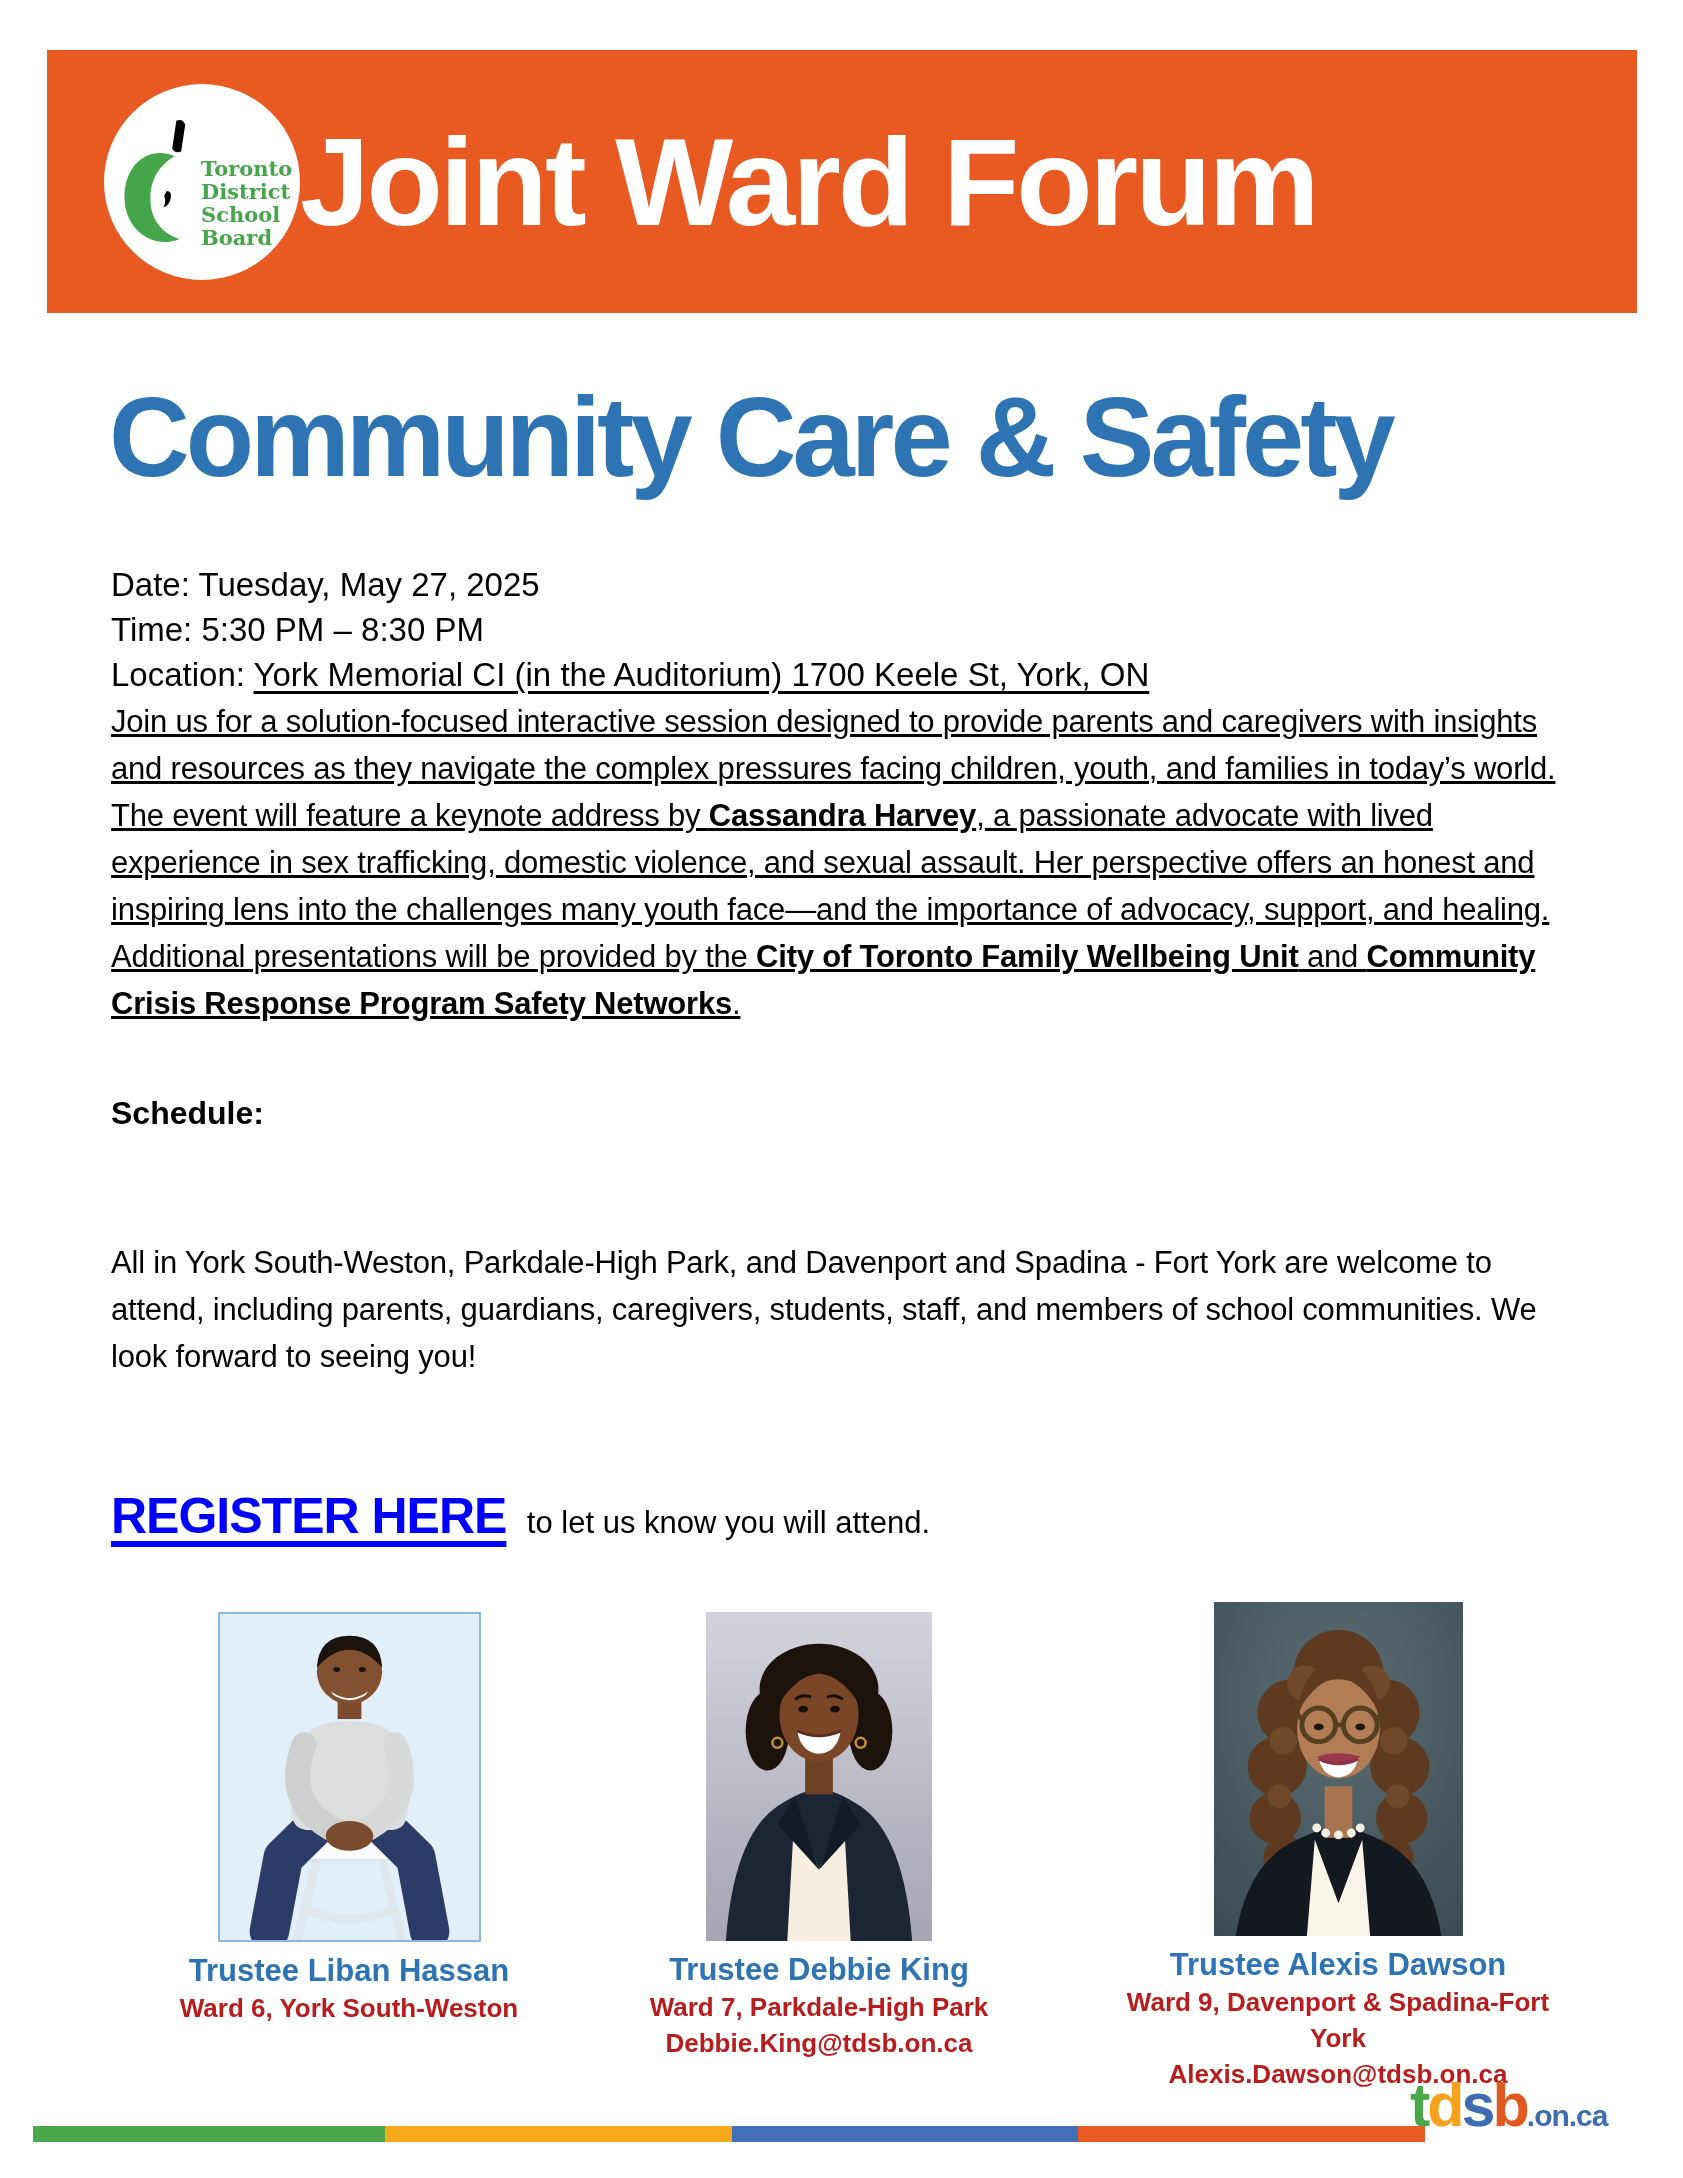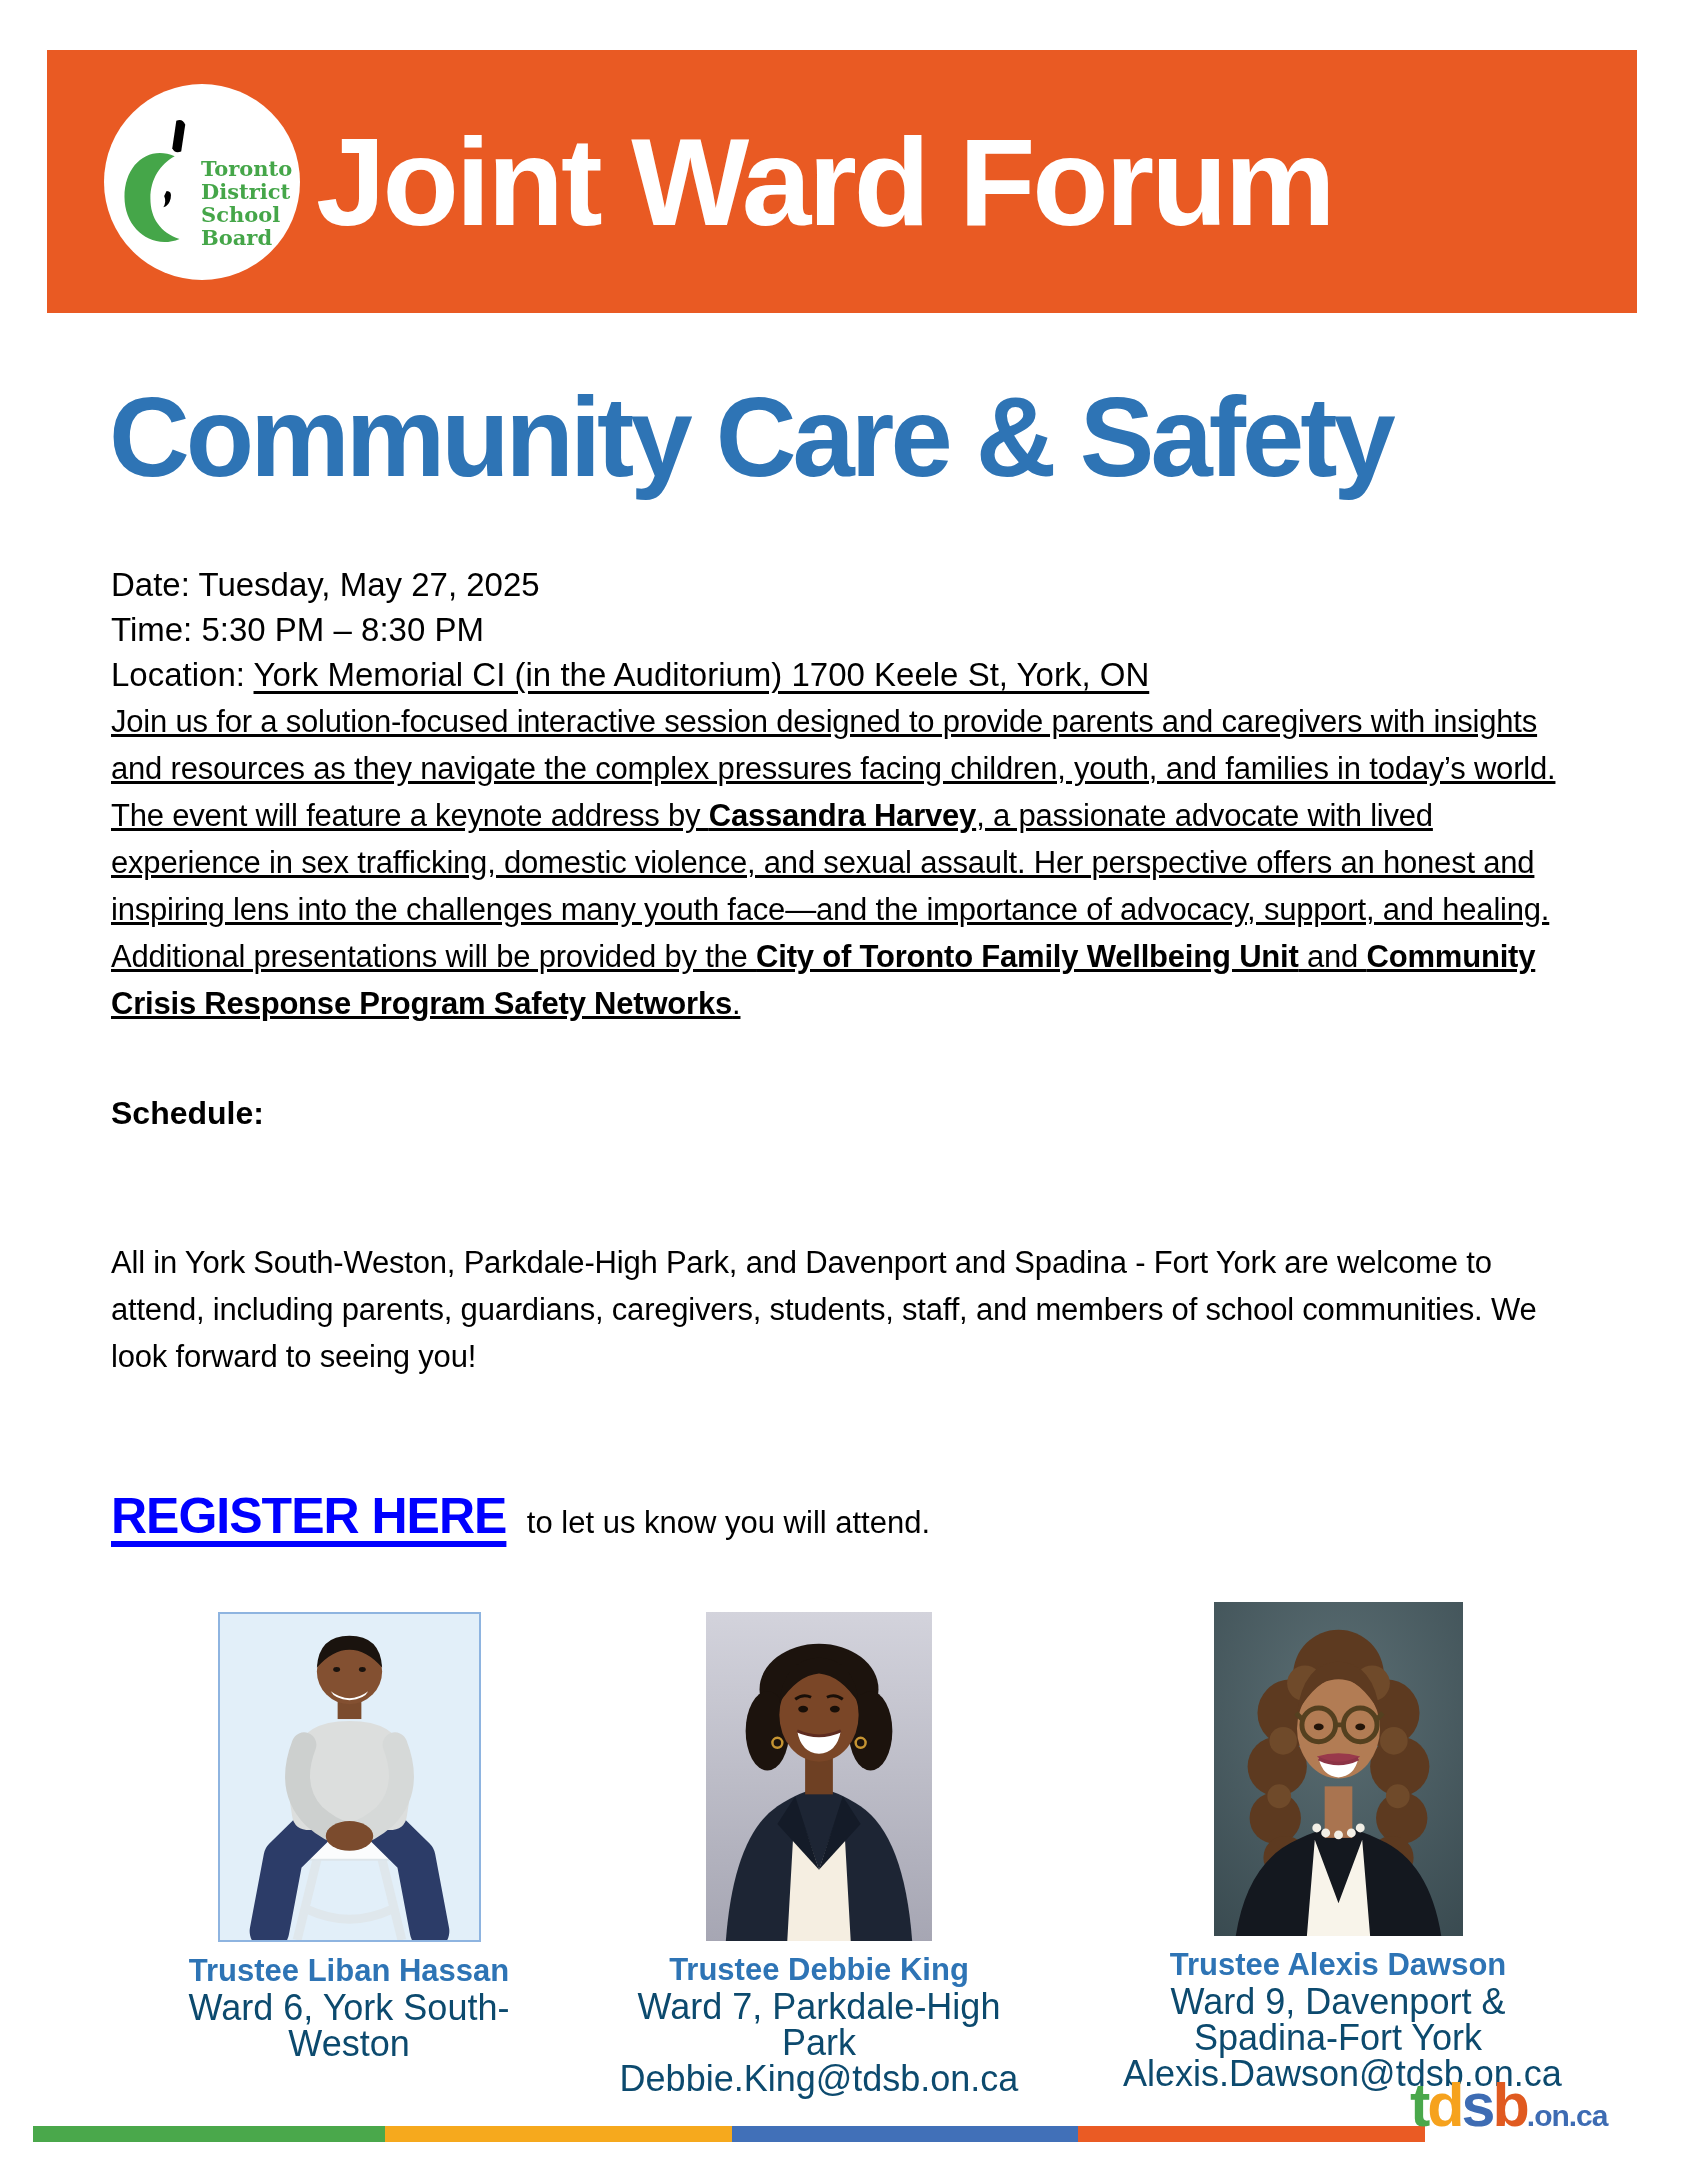--- a/index.html
+++ b/index.html
@@ -2,21 +2,21 @@
 <html><head>
 <meta charset="utf-8">
 <style>
   * { margin:0; padding:0; box-sizing:border-box; }
   html,body { background:#ffffff; }
   body { width:1683px; height:2178px; font-family:"Liberation Sans", sans-serif; color:#000; }
   .page { position:relative; width:1683px; height:2178px; background:#fff; overflow:hidden; }
 
   
   .banner { position:absolute; left:47px; top:50px; width:1590px; height:263px;
-            background:#e95a23; display:flex; align-items:center;gap:16px; }
+            background:#e95a23; display:flex; align-items:center; }
   .logo-circle { position:relative; width:196px; height:196px; margin-left:57px;
                  background:#fff; border-radius:50%; flex:0 0 auto; }
   .apple-svg { position:absolute; left:14px; top:24px; width:81px; height:150px; }
   .logo-text { position:absolute; left:97px; top:73px; font-family:"DejaVu Serif", serif;
                font-weight:bold; font-size:21px; line-height:23px; color:#45a649; }
   .banner-title { flex:1; text-align:left; color:#fff; font-size:125px; font-weight:bold;
                   letter-spacing:-3px; padding-right:24px; white-space:nowrap; }
 
   
   .main-title { position:absolute; left:109px; top:372px; font-size:113px; font-weight:bold;
@@ -50,21 +50,21 @@
   .trustees { position:absolute; left:0; top:1612px; width:1458px; height:465px; }
   .card { position:absolute; text-align:center; }
   .card-1 { left:134px; width:430px; }
   .card-2 { left:604px; width:430px; }
   .card-3 { left:1123px; width:430px; }
   .photo { display:block; margin:0 auto; }
   .photo-1 { width:263px; height:330px; border:2px solid #8eb4e0; }
   .photo-2 { width:226px; height:329px; }
   .photo-3 { width:249px; height:334px; margin-top:-10px; }
   .t-name { margin-top:10px; font-size:31px; font-weight:bold; color:#2e74b5; line-height:38px; }
-  .t-info { font-size:36px; line-height:36px; color:#0c4a6e; }
+  .t-info { font-size:26px; line-height:36px; color:#b91c1c;font-weight:bold; }
 
   
   .stripe { position:absolute; top:2126px; height:16px; }
   .seg-1 { left:33px;   width:352px; background:#4aa84b; }
   .seg-2 { left:385px;  width:347px; background:#f6a91d; }
   .seg-3 { left:732px;  width:347px; background:#4170b8; }
   .seg-4 { left:1078px; width:347px; background:#ea5b24; }
   .wordmark { position:absolute; left:1410px; top:2075px; display:flex; align-items:baseline;
               font-weight:bold; letter-spacing:-3px; }
   .wl { font-size:61px; line-height:1; }

